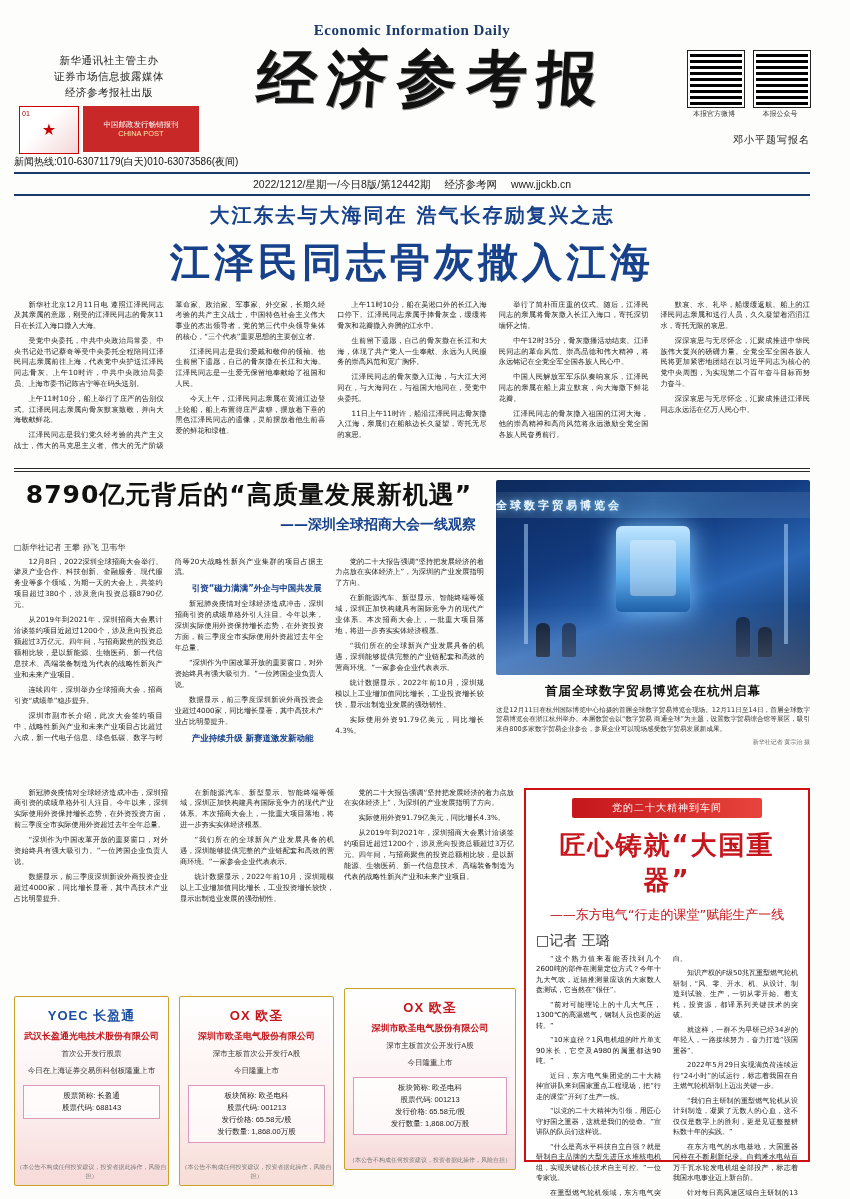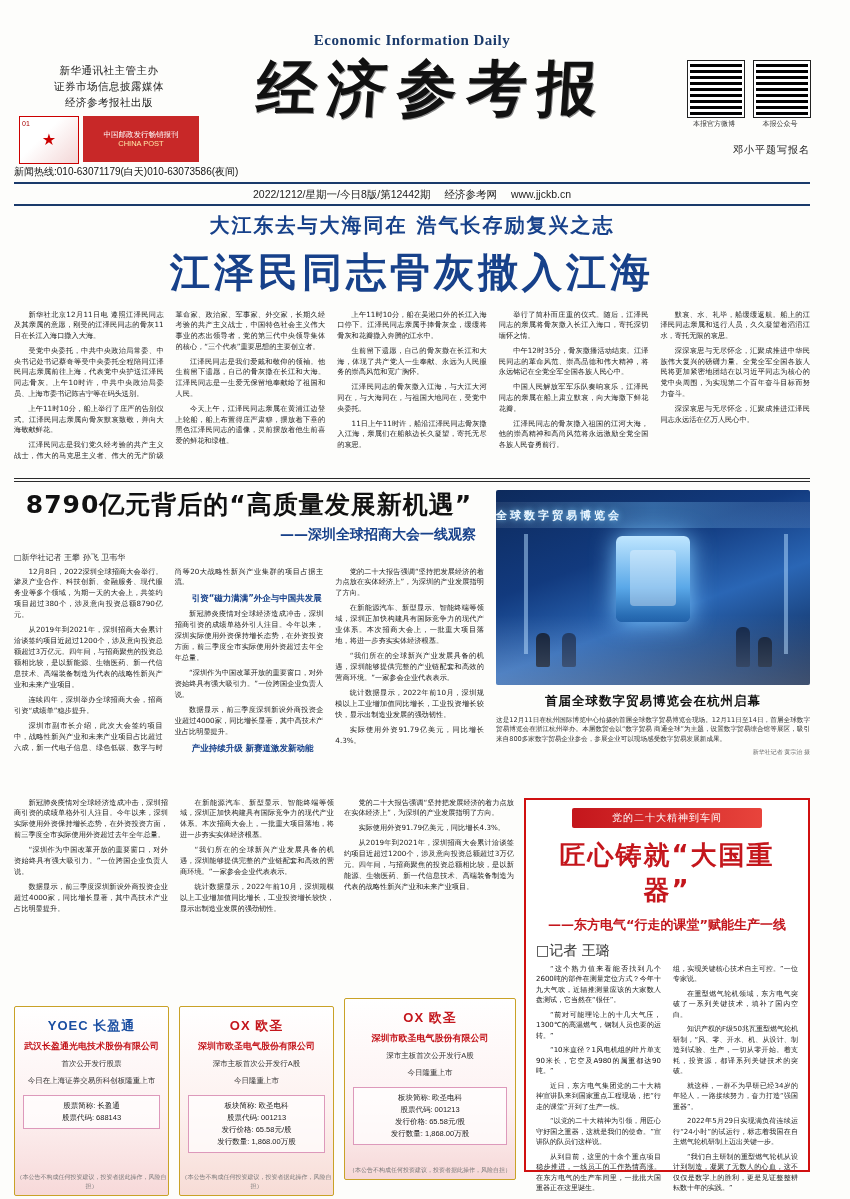--- a/index.html
+++ b/index.html
@@ -4,21 +4,21 @@
 <style>
   html,body{margin:0;padding:0;}
   body{
     width:850px;height:1199px;
     background:#fdfdfb;
     font-family:"Liberation Sans", sans-serif;
     color:#111;
     overflow:hidden;
     position:relative;
   }
-  .page{position:relative;width:824px;height:1199px;box-sizing:border-box;padding:20px 14px;}
+  .page{position:relative;width:824px;height:1199px;box-sizing:border-box;padding:10px 14px;}
 
   
   .eng-title{
     text-align:center;
     font-family:"Liberation Serif", serif;
     font-weight:bold;
     font-size:15px;
     letter-spacing:.5px;
     color:#1a3a6b;
     margin-top:12px;
@@ -181,21 +181,21 @@
   .feat-badge{
     display:block;margin:0 auto;width:190px;height:20px;line-height:20px;text-align:center;
     background:linear-gradient(90deg,#c4161c,#e8443c);color:#fff;font-size:10px;letter-spacing:1px;
     border-radius:2px;font-family:"DejaVu Sans", sans-serif;
   }
   .feat-title{
     text-align:center;font-size:26px;font-weight:bold;color:#c4161c;letter-spacing:2px;margin-top:10px;
     font-family:"DejaVu Sans", sans-serif;
   }
   .feat-sub{
-    text-align:center;font-size:13px;color:#c4161c;margin-top:8px;font-weight:bold;
+    text-align:center;font-size:13px;color:#c4161c;margin-top:8px;font-weight:normal;
     font-family:"DejaVu Sans", sans-serif;
   }
   .feat-byline{font-size:14px;color:#333;margin:8px 0 4px;font-family:"DejaVu Sans", sans-serif;}
   .feat-cols{column-count:2;column-gap:12px;font-size:7px;line-height:1.5;text-align:justify;color:#222;
              font-family:"DejaVu Sans", sans-serif;height:258px;overflow:hidden;}
   .feat-cols p{margin:0 0 4px;text-indent:2em;}
   .quote{color:#111;}
 </style>
 </head>
 <body>
@@ -384,21 +384,20 @@
         <div class="feat-badge">党的二十大精神到车间</div>
         <div class="feat-title">匠心铸就“大国重器”</div>
         <div class="feat-sub">——东方电气“行走的课堂”赋能生产一线</div>
         <div class="feat-byline">□记者 王璐</div>
         <div class="feat-cols">
           <p class="quote">“这个熟力值来看能否找到几个2600吨的部件在测量定位方式？今年十九大气吹，近辐推测量应该的大家数人盘测试，它当然在“很任”。</p>
           <p class="quote">“前对可能理论上的十几大气压，1300℃的高温燃气，钢制人员也要的运转。”</p>
           <p class="quote">“10米直径？1风电机组的叶片单支90米长，它空及A980的属重都达90吨。”</p>
           <p>近日，东方电气集团党的二十大精神宣讲队来到国家重点工程现场，把“行走的课堂”开到了生产一线。</p>
           <p>“以党的二十大精神为引领，用匠心守好国之重器，这就是我们的使命。”宣讲队的队员们这样说。</p>
-          <p>从到目前，这里的十余个重点项目稳步推进，一线员工的工作热情高涨。在东方电气的生产车间里，一批批大国重器正在这里诞生。</p>
           <p>“什么是高水平科技自立自强？就是研制自主品牌的大型先进压水堆核电机组，实现关键核心技术自主可控。”一位专家说。</p>
           <p>在重型燃气轮机领域，东方电气突破了一系列关键技术，填补了国内空白。</p>
           <p>知识产权的F级50兆瓦重型燃气轮机研制，“风、零、开水、机、从设计、制造到试验、生产，一切从零开始。着支耗，投资源，都译系列关键技术的突破。</p>
           <p>就这样，一群不为早研已经34岁的年轻人，一路接续努力，奋力打造“强国重器”。</p>
           <p>2022年5月29日实现满负荷连续运行“24小时”的试运行，标志着我国在自主燃气轮机研制上迈出关键一步。</p>
           <p>“我们自主研制的重型燃气轮机从设计到制造，凝聚了无数人的心血，这不仅仅是数字上的胜利，更是见证整整耕耘数十年的实践。”</p>
           <p>在东方电气的水电基地，大国重器同样在不断刷新纪录。白鹤滩水电站百万千瓦水轮发电机组全部投产，标志着我国水电事业迈上新台阶。</p>
           <p>针对每日高风速区域自主研制的13兆瓦海上风电机组于2022年2月成功下线，刷新了当时亚洲单机容量和叶轮直径最大纪录。</p>
 
           <p></p>

